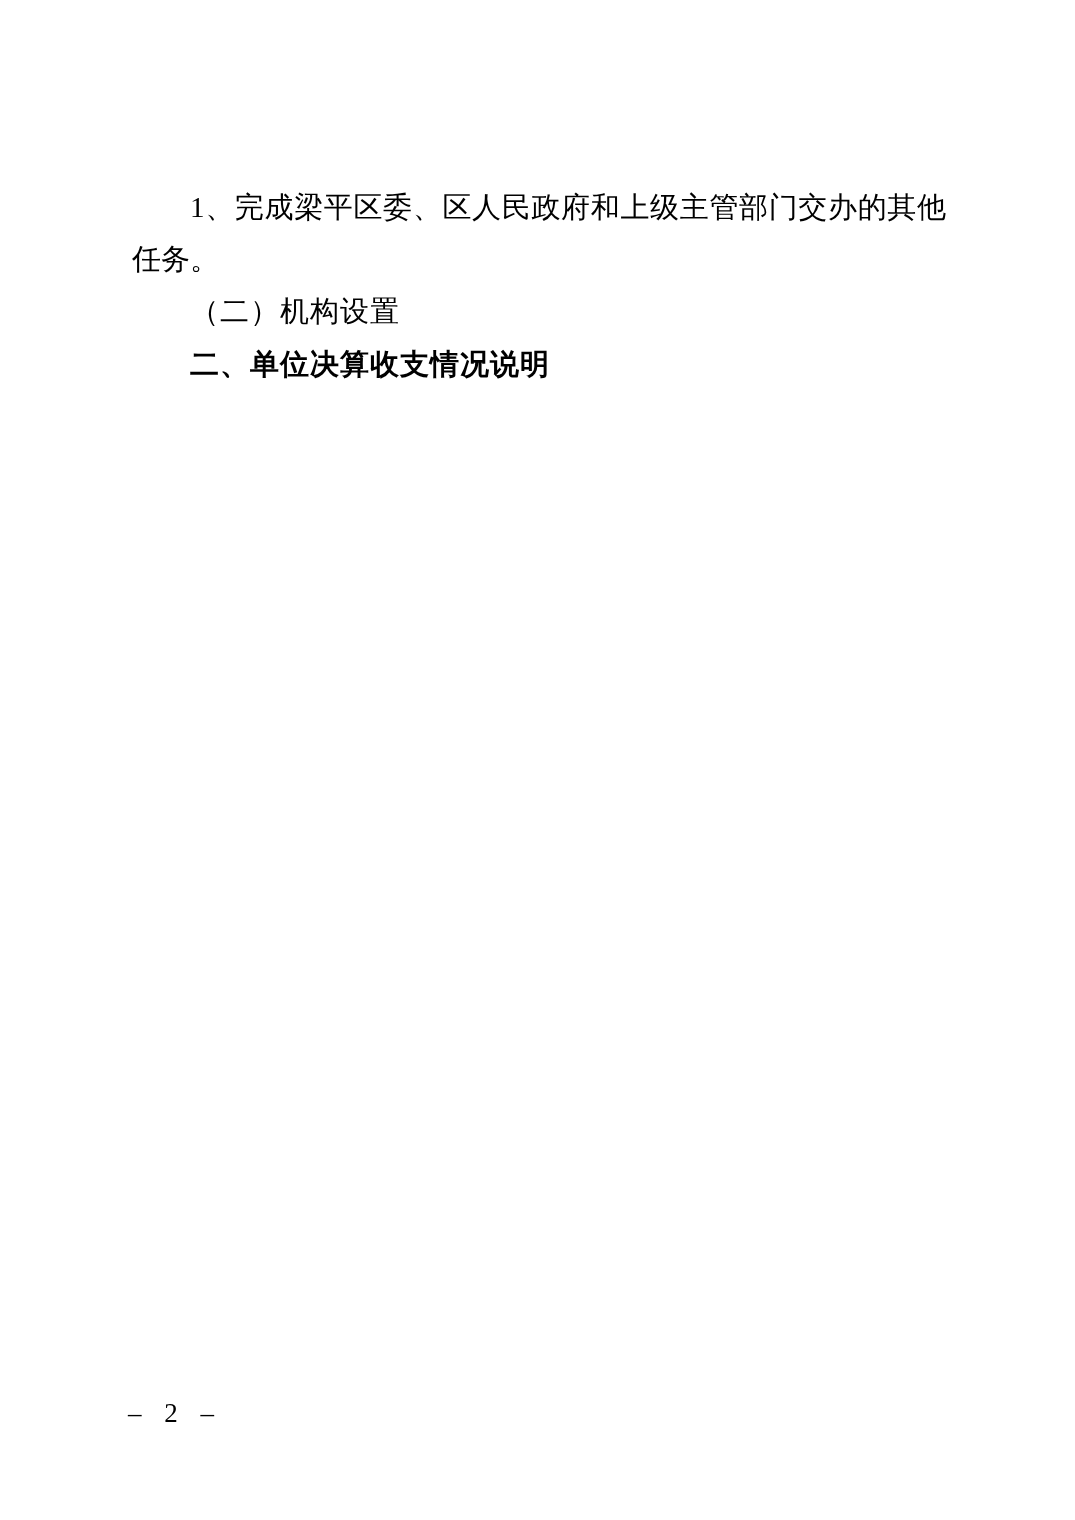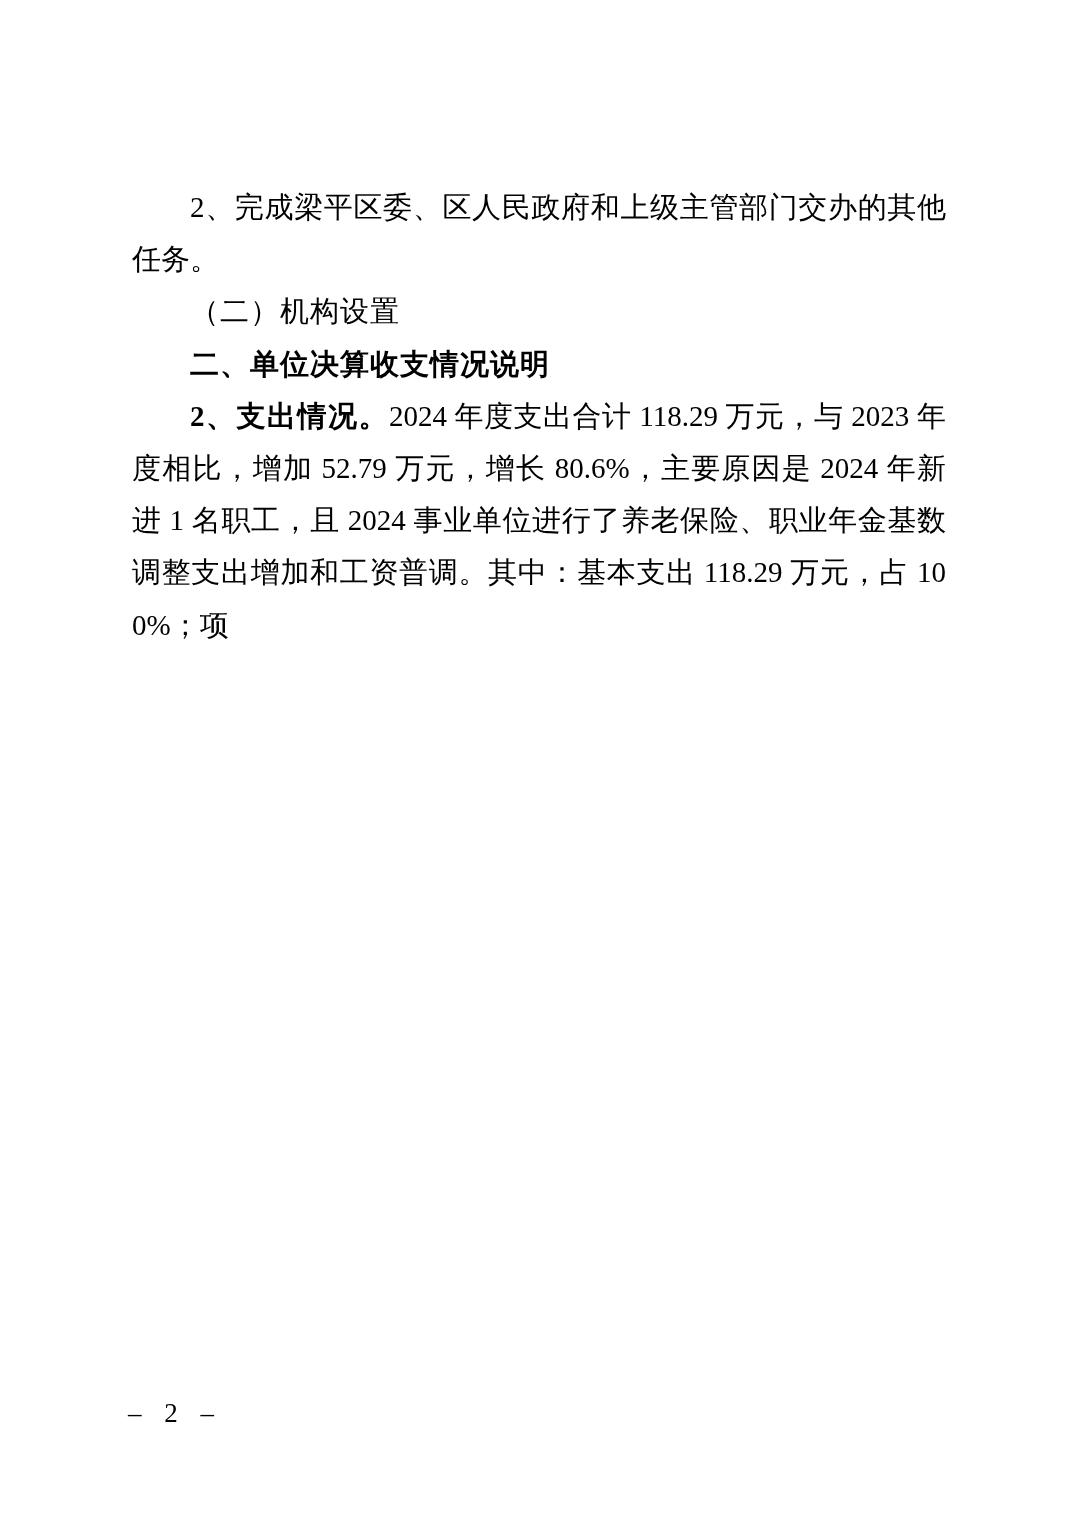--- a/index.html
+++ b/index.html
@@ -51,19 +51,18 @@
     font-size: 27px;
     letter-spacing: 8px;
     font-family: "Liberation Serif", "DejaVu Serif", serif;
   }
 </style>
 </head>
 <body>
 
 <div class="page">
   <div class="doc-body">
-    <p class="body-text">2、完成梁平区委、区人民政府和上级主管部门交办的其他任务。</p>
+    <p class="body-text">1、完成梁平区委、区人民政府和上级主管部门交办的其他任务。</p>
     <p class="sub-heading">（二）机构设置</p>
     <p class="main-heading">二、单位决算收支情况说明</p>
-    <p class="body-text"><b class="lead">2、支出情况。</b><span>2024 年度支出合计 118.29 万元，与 2023 年度相比，增加 52.79 万元，增长 80.6%，主要原因是 2024 年新进 1 名职工，且 2024 事业单位进行了养老保险、职业年金基数调整支出增加和工资普调。其中：基本支出 118.29 万元，占 100%；项</span></p>
   </div>
   <div class="page-number">– 2 –</div>
 </div>
 
 </body></html>

